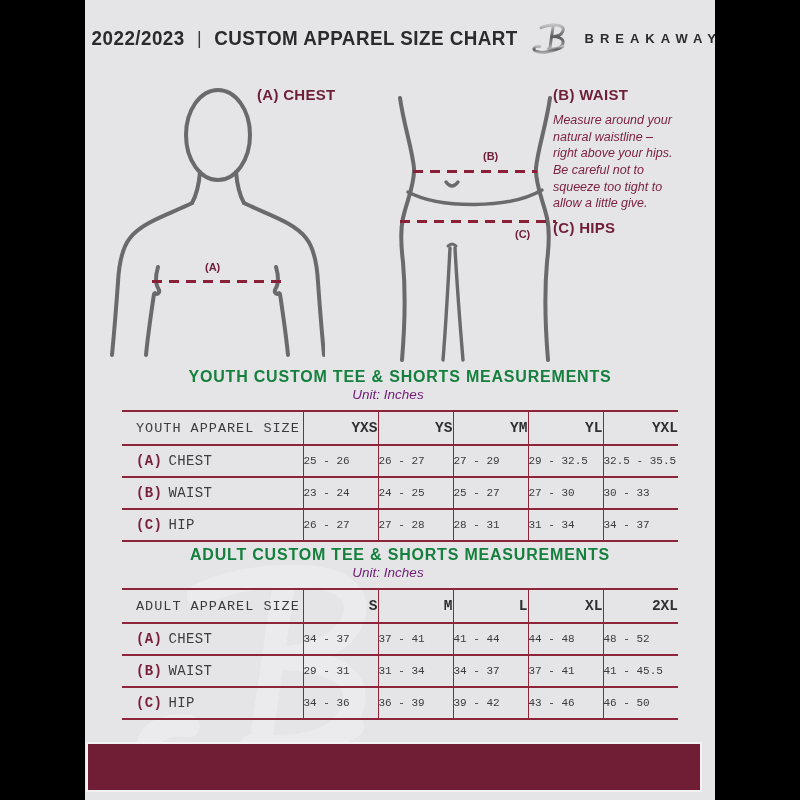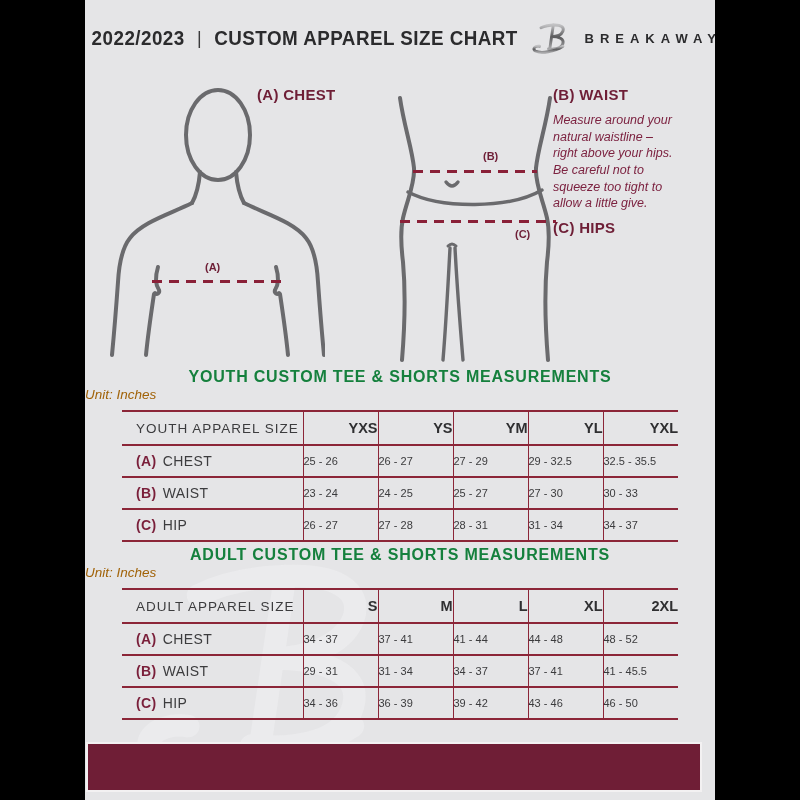--- a/index.html
+++ b/index.html
@@ -22,27 +22,27 @@
   .measure-note h3{margin:0;font-size:15px;font-weight:700;color:#6e1e36;letter-spacing:.3px;}
   .measure-note p{margin:9px 0 0 0;font-size:12.5px;font-style:italic;color:#7c2240;
                   line-height:1.33;white-space:pre-line;}
   .dash{position:absolute;height:3px;
         background:repeating-linear-gradient(90deg,#8a2038 0 10px,transparent 10px 17px);}
   .marker{position:absolute;font-size:11px;font-weight:700;color:#6e1e36;}
 
   
   .tbl-title{position:absolute;left:0;width:630px;text-align:center;
              font-size:16px;font-weight:700;letter-spacing:.8px;color:#15803d;}
-  .tbl-unit{position:absolute;left:0;width:606px;text-align:left;
-            font-size:13.5px;font-style:italic;color:#a16207;}
+  .tbl-unit{position:absolute;left:0;width:606px;text-align:center;
+            font-size:13.5px;font-style:italic;color:#701a75;}
   table.size-table{position:absolute;left:37px;width:556px;border-collapse:collapse;table-layout:fixed;}
   .size-table col.c0{width:181px;}
   .size-table col.cn{width:75px;}
   .size-table th,.size-table td{border:1px solid #8c2638;border-top-width:2px;border-bottom-width:2px;
-             padding:0;background:transparent;}
+             padding:0;background:transparent;font-family:Liberation Mono, monospace;}
   .size-table th:first-child,.size-table td:first-child{border-left:none;}
   .size-table th:last-child,.size-table td:last-child{border-right:none;}
   .size-table th{height:32px;font-size:14.5px;font-weight:700;color:#2f2f31;text-align:right;}
   .size-table th.lbl{font-weight:400;font-size:13.5px;letter-spacing:1px;text-align:left;
                      padding-left:14px;color:#3c3c3e;}
   .size-table td{height:30px;font-size:11px;color:#3b3b3d;}
   .size-table td.lbl{text-align:left;padding-left:14px;font-size:14px;letter-spacing:.4px;color:#3c3c3e;}
   .row-key{color:#7a1f3a;font-weight:700;margin-right:6px;}
 
   

